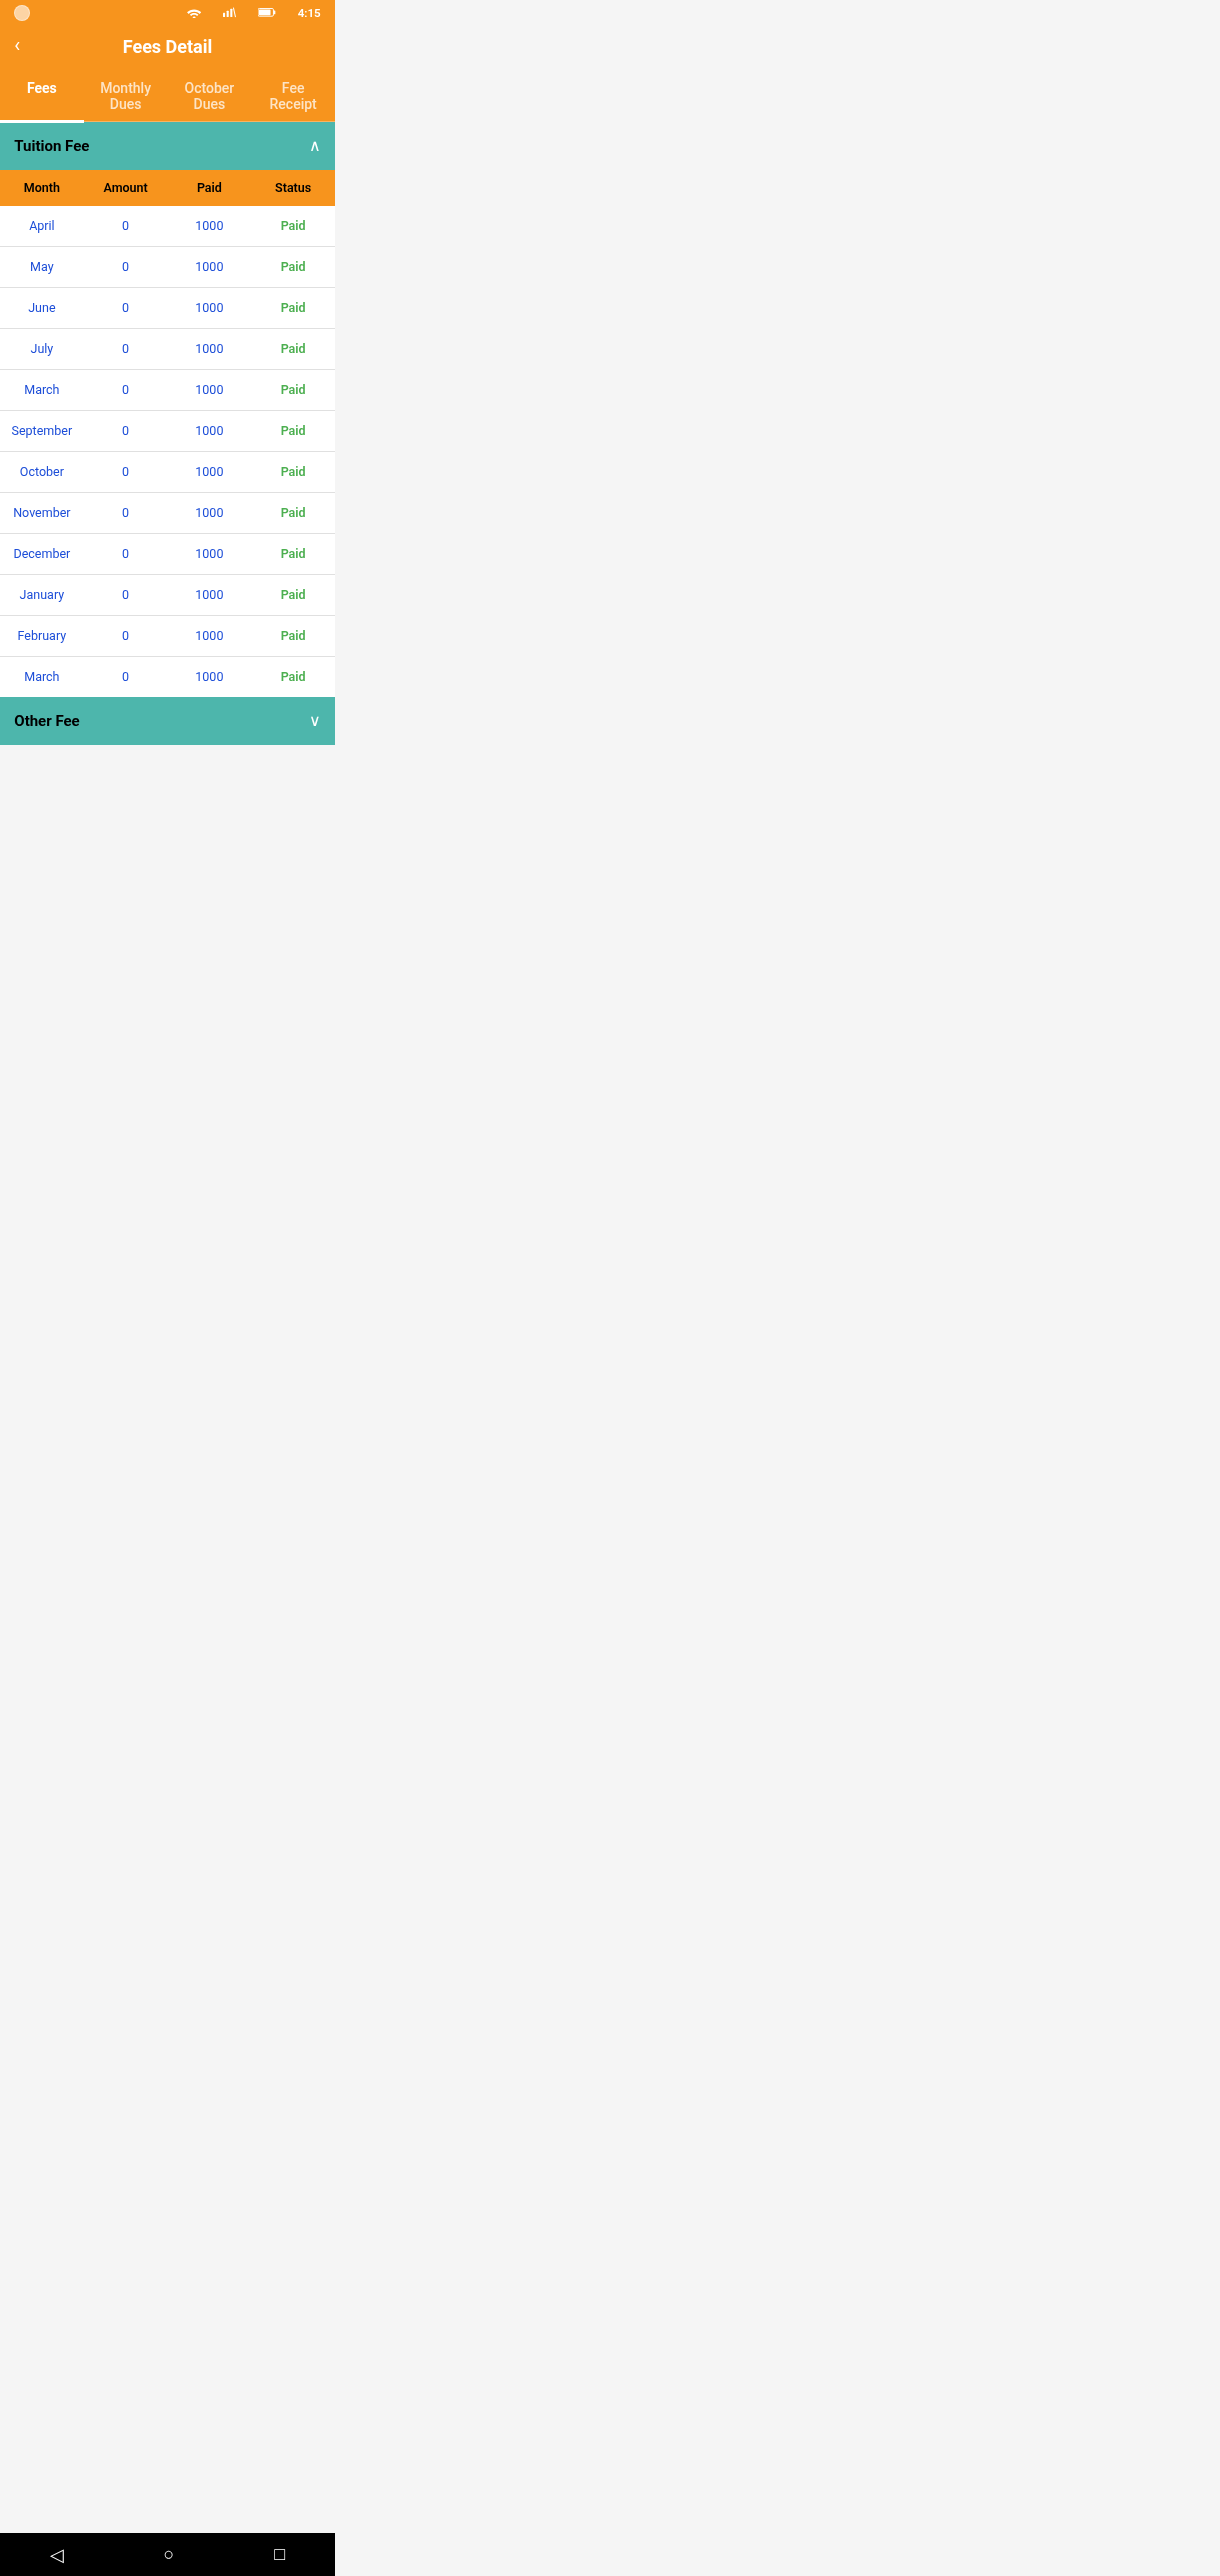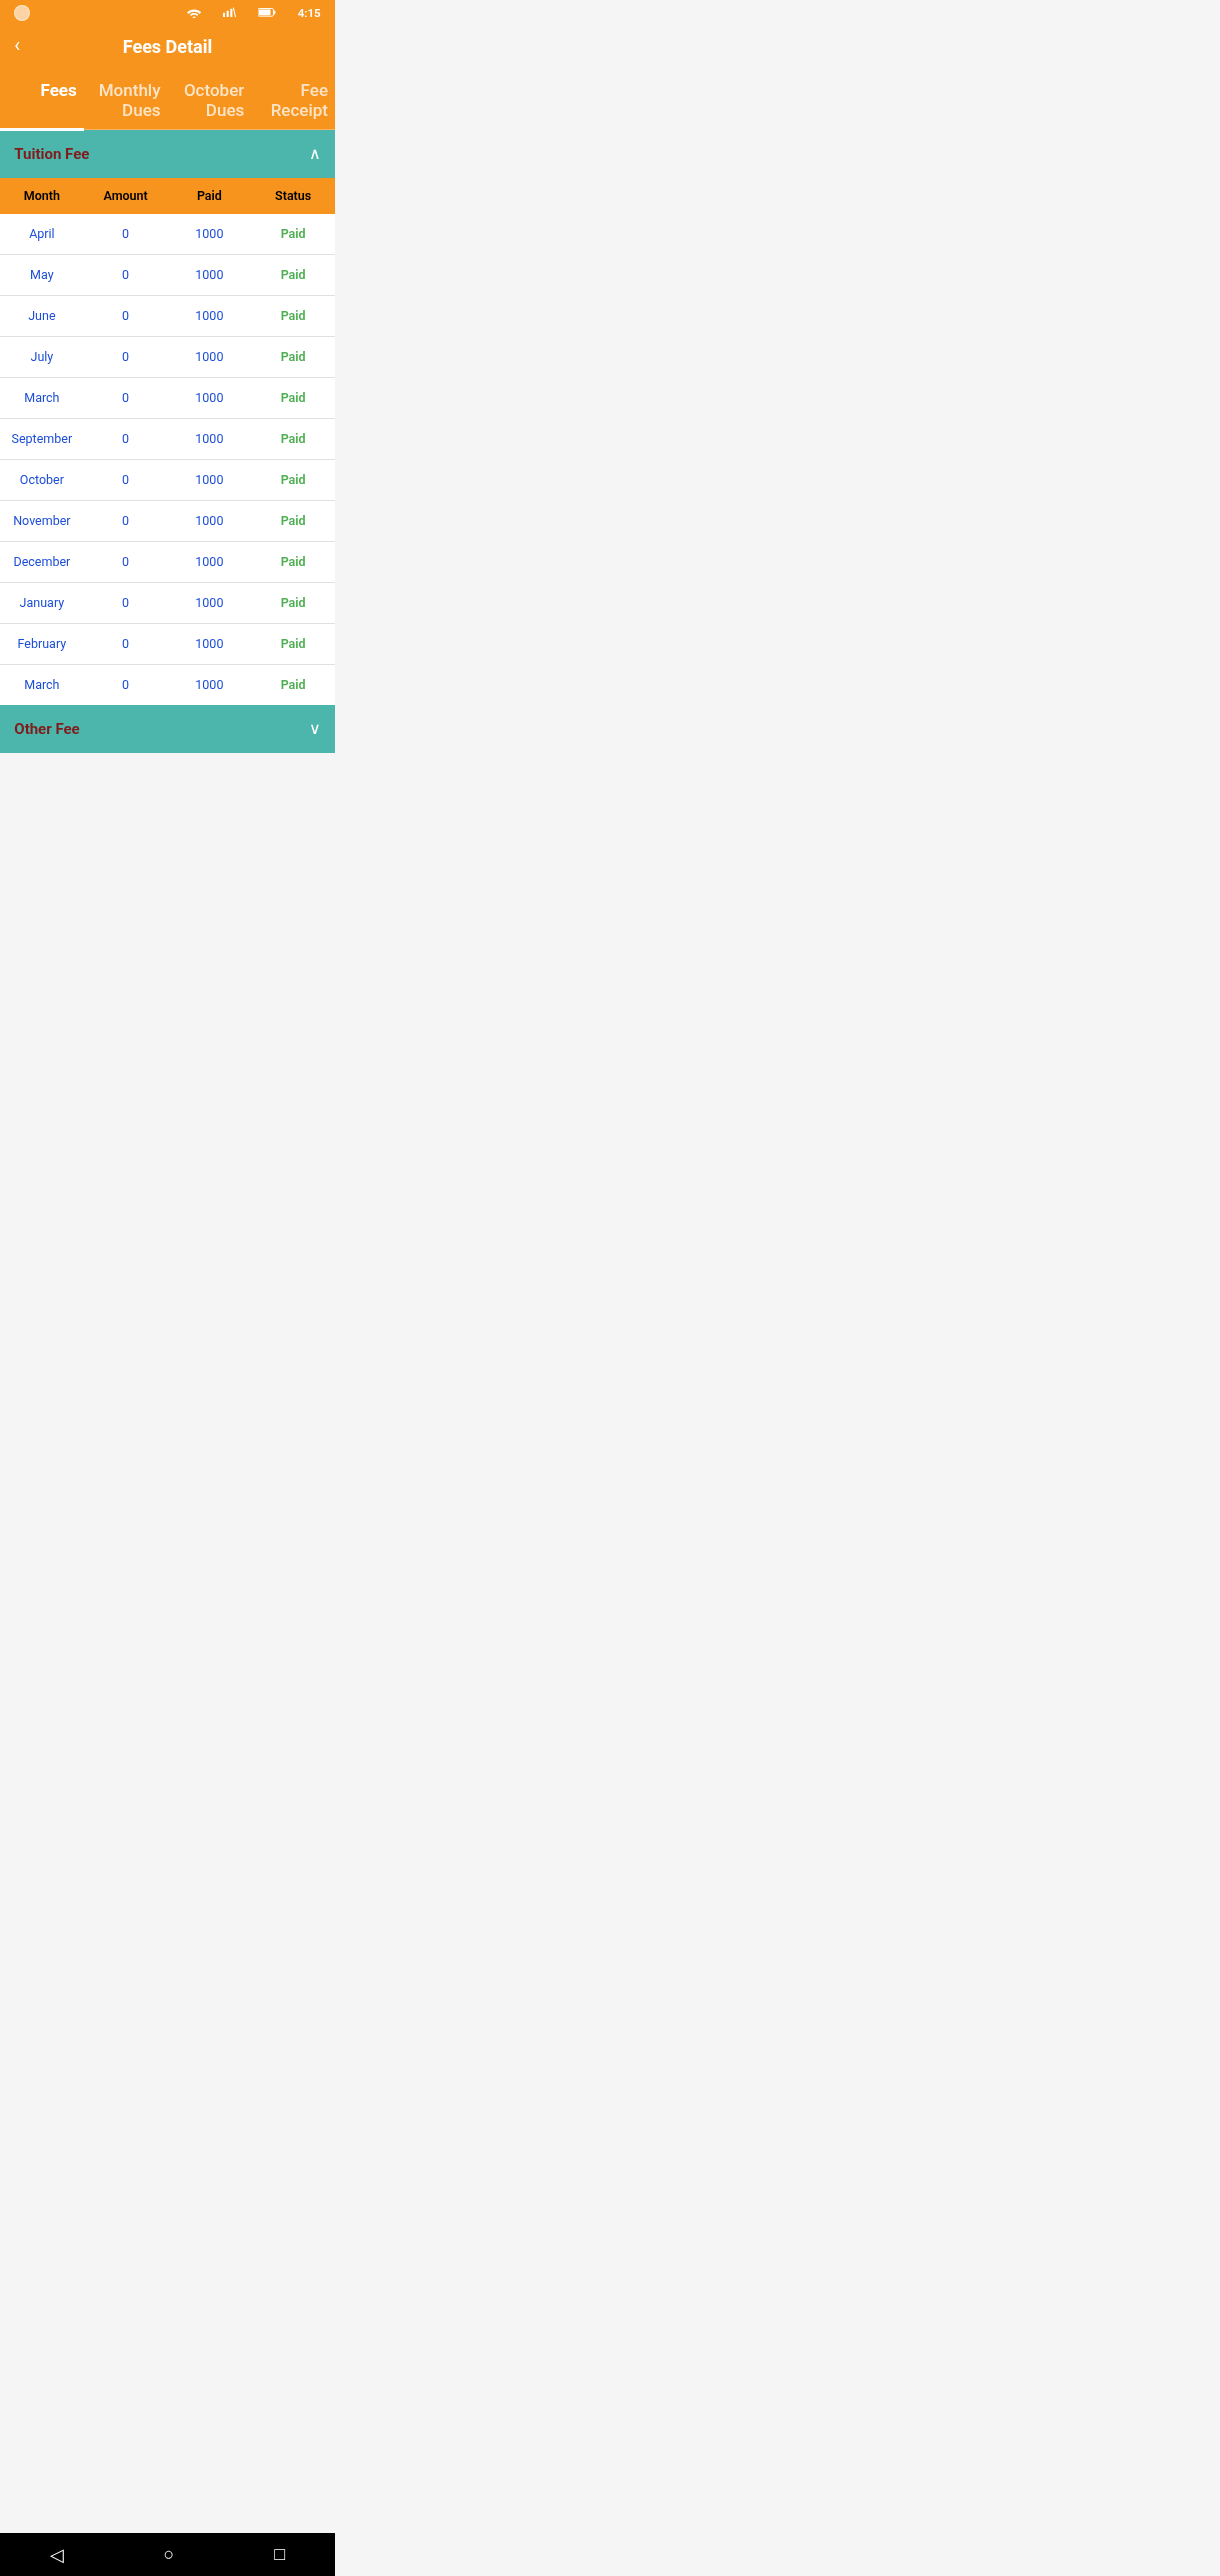--- a/index.html
+++ b/index.html
@@ -79,24 +79,24 @@
 
     
     .tabs {
       background: #F7941D;
       display: flex;
       border-bottom: 1.8px solid rgba(255,255,255,0.3);
     }
 
     .tab {
       flex: 1;
-      text-align: right;
+      text-align: center;
       padding: 9px 7px;
       color: rgba(255,255,255,0.75);
-      font-size: 17px;
+      font-size: 14px;
       font-weight: 500;
       cursor: pointer;
       position: relative;
     }
 
     .tab.active {
       color: white;
       font-weight: 700;
     }
 
@@ -113,21 +113,21 @@
     
     .section-header {
       background: #4DB6AC;
       display: flex;
       justify-content: space-between;
       align-items: center;
       padding: 14.3px 14.3px;
     }
 
     .section-title {
-      color: #7f1d1d;
+      color: #000000;
       font-size: 15px;
       font-weight: 700;
     }
 
     .chevron {
       color: white;
       font-size: 16px;
     }
 
     

